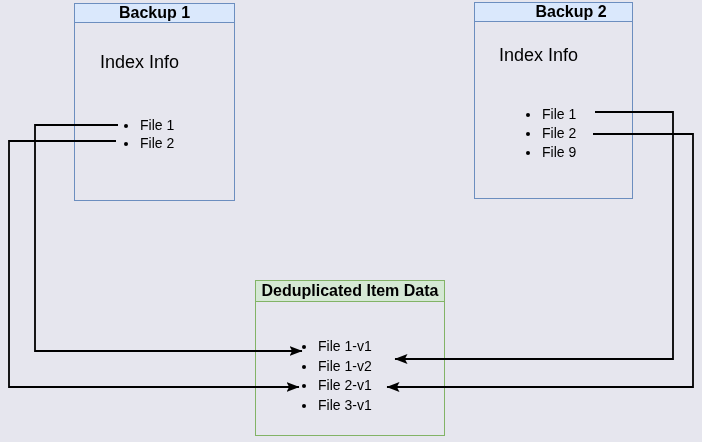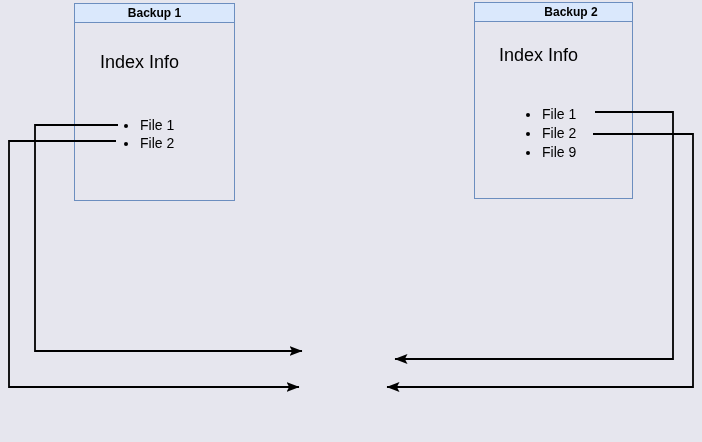--- a/index.html
+++ b/index.html
@@ -15,21 +15,21 @@
   .dbox {
     position: absolute;
     box-sizing: border-box;
     border: 1.5px solid #888;
     background: transparent;
   }
   .dbox .hdr {
     box-sizing: content-box;
     border-bottom: 1.5px solid #888;
     font-weight: bold;
-    font-size: 12px;
+    font-size: 16px;
     text-align: right;
     display: flex;
     align-items: center;
     justify-content: center;
   }
   .hdr-backup { height: 18px; }
   .hdr-dedup  { height: 20px; }
   .subtitle {
     position: absolute;
     font-size: 18px;
@@ -70,20 +70,29 @@
   <div class="dbox" style="left: 474px; top: 2px; width: 159px; height: 197px; border-color: rgb(108, 142, 191);">
     <div class="hdr hdr-backup" style="background: rgb(218, 232, 252); border-color: rgb(108, 142, 191); padding-left: 35px;">Backup 2</div>
     <div class="subtitle" style="left:24px; top:42px;">Index Info</div>
     <ul class="filelist lh19" style="top:102px; left:0; padding-left:66px;">
         <li>File 1</li>
         <li>File 2</li>
         <li>File 9</li>
       </ul>
   </div>
 
+  <div class="dbox" style="left: 255px; top: 280px; width: 190px; height: 156px; border-color: rgb(130, 179, 102);">
+    <div class="hdr hdr-dedup" style="background: rgb(213, 232, 212); border-color: rgb(130, 179, 102);">Deduplicated Item Data</div>
+    <ul class="filelist lh195" style="top:56px; left:0; padding-left:61px;">
+        <li>File 1-v1</li>
+        <li>File 1-v2</li>
+        <li>File 2-v1</li>
+        <li>File 3-v1</li>
+      </ul>
+  </div>
 
   <svg class="overlay" viewBox="0 0 702 442" xmlns="http://www.w3.org/2000/svg">
     <defs>
       <marker id="arrowhead" markerUnits="userSpaceOnUse" markerWidth="14" markerHeight="11" refX="12.5" refY="5" orient="auto">
         <path d="M0,0 L13,5 L0,10 L2.6,5 Z" fill="#000000"></path>
       </marker>
     </defs>
   <polyline points="118,125 35,125 35,351 302,351" fill="none" stroke="#000000" stroke-width="1.8" stroke-linejoin="miter" marker-end="url(#arrowhead)"></polyline>
       <polyline points="116,141 9,141 9,387 299,387" fill="none" stroke="#000000" stroke-width="1.8" stroke-linejoin="miter" marker-end="url(#arrowhead)"></polyline>
       <polyline points="595,112 673,112 673,359 395,359" fill="none" stroke="#000000" stroke-width="1.8" stroke-linejoin="miter" marker-end="url(#arrowhead)"></polyline>

